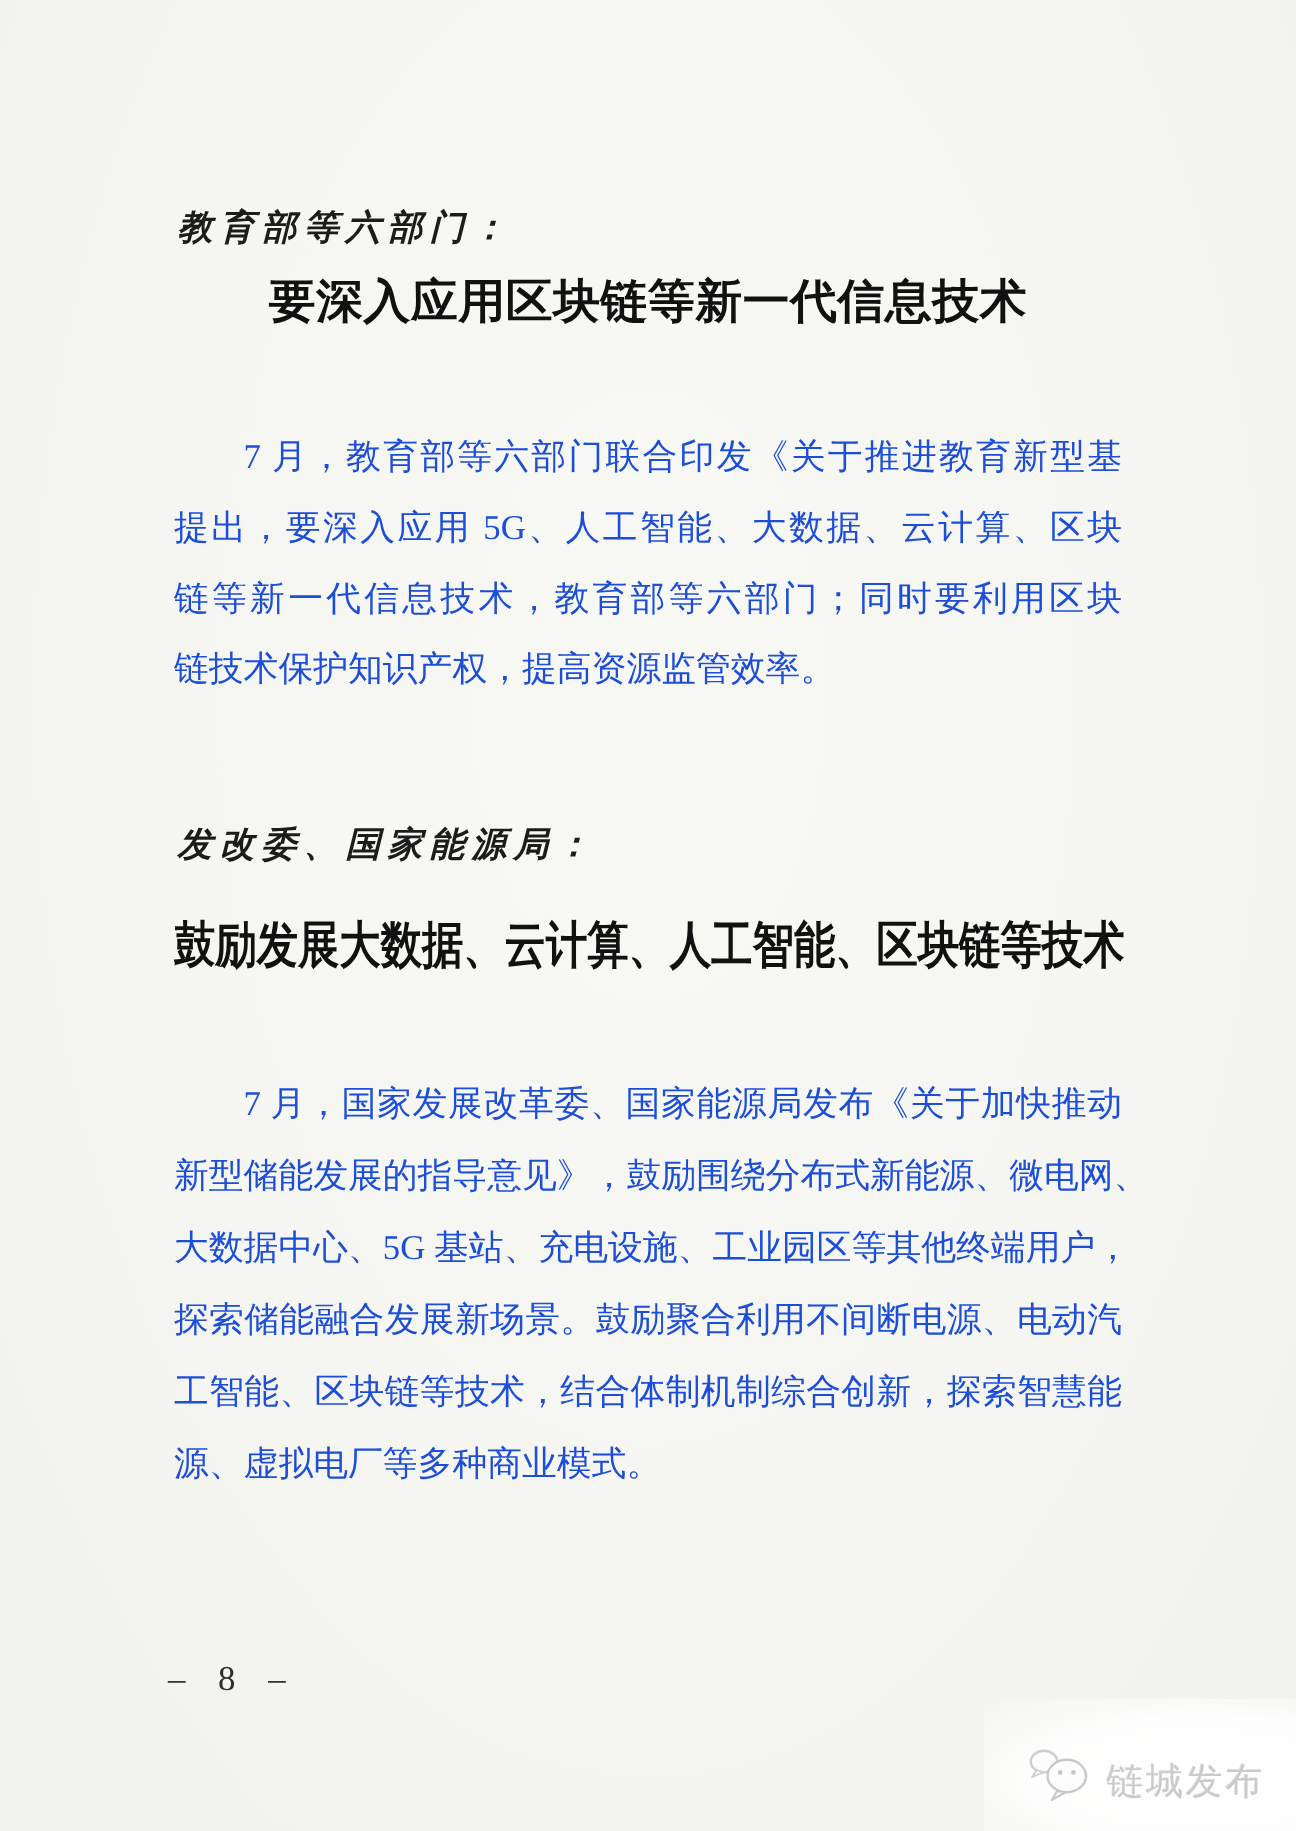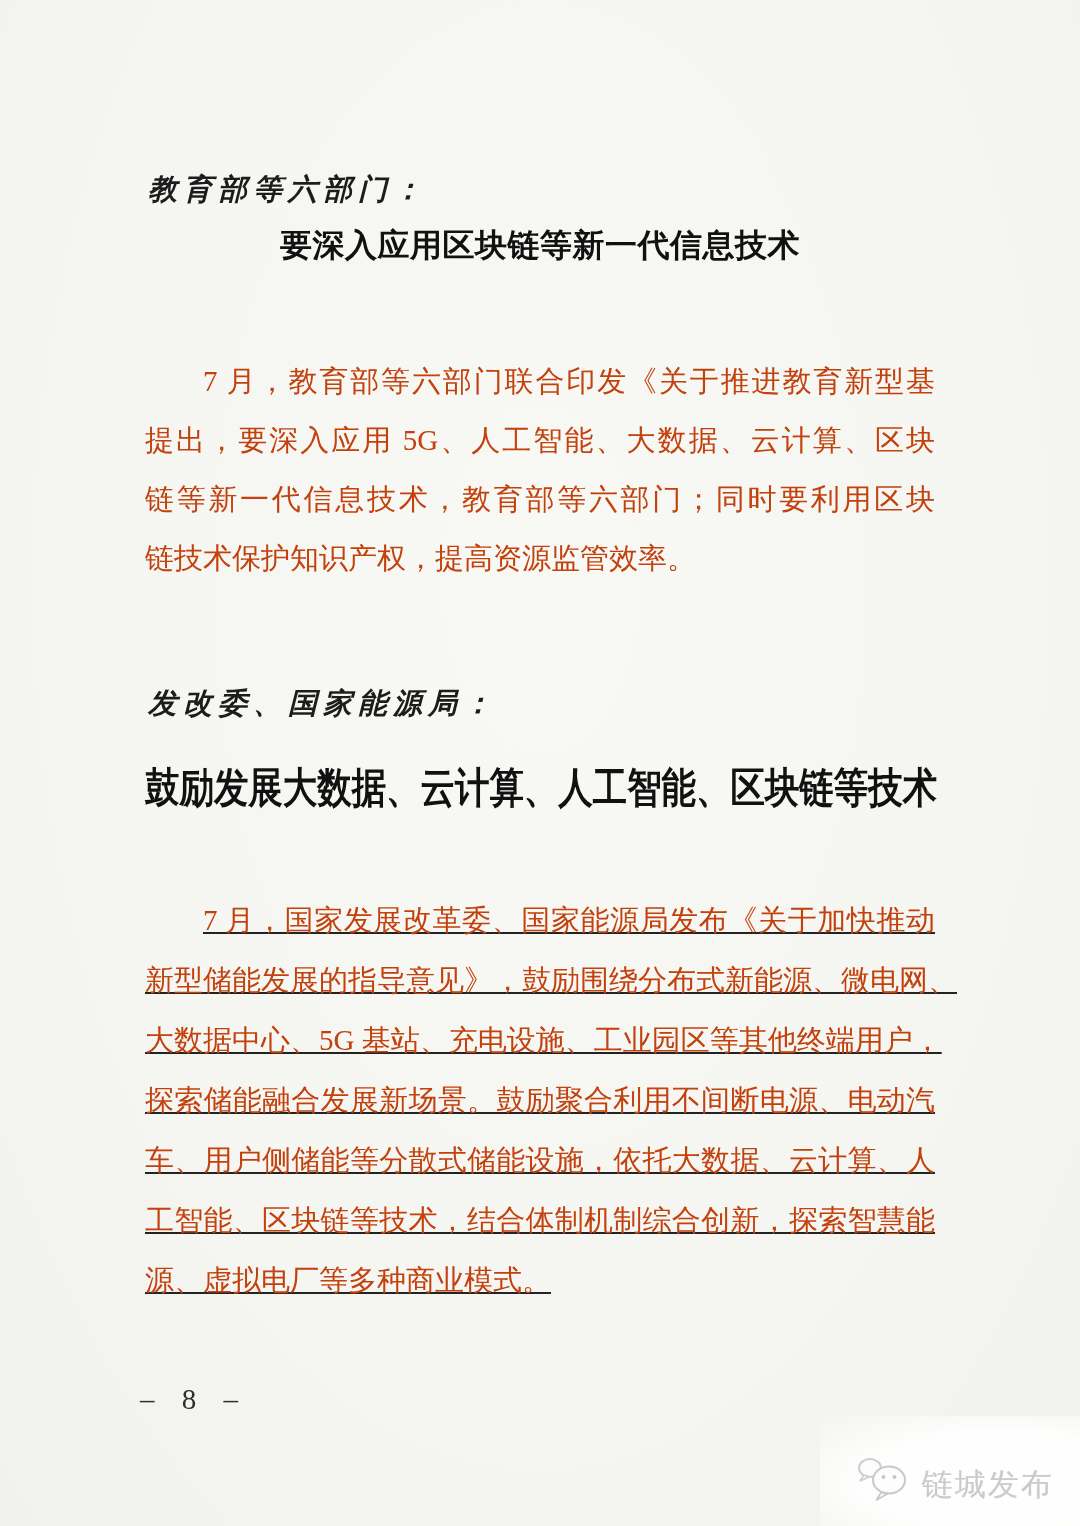--- a/index.html
+++ b/index.html
@@ -34,21 +34,21 @@
   .headline {
     position: absolute;
     left: 145px;
     width: 790px;
     font-weight: 700;
     color: #111;
     white-space: nowrap;
   }
   .headline-1 {
     top: 224px;
-    font-size: 32px;
+    font-size: 39px;
     text-align: center;
     letter-spacing: 0.5px;
   }
   .headline-2 {
     top: 760px;
     font-size: 42px;
     text-align: center;
   }
   .headline-2 .squeeze {
     display: inline-block;
@@ -57,26 +57,26 @@
     white-space: nowrap;
   }
 
   
   .para {
     position: absolute;
     left: 145px;
     width: 790px;
   }
   .para-1 { top: 352px; }
-  .para-2 { top: 890px; text-decoration: underline; }
+  .para-2 { top: 890px; }
   .para .line {
     height: 59px;
     line-height: 59px;
     font-size: 29px;
-    color: #c2410c;
+    color: #1d4ed8;
     white-space: nowrap;
     text-align: justify;
     text-align-last: justify;
     text-justify: inter-character;
   }
   .para-2 .line { height: 60px; line-height: 60px; }
   .para .line.indent { text-indent: 58px; }
   .para .line.no-stretch { text-align-last: left; }
 
   
@@ -133,21 +133,20 @@
 <div class="section-label label-2">发改委、国家能源局：</div>
 <div class="headline headline-2">
   <span class="squeeze">鼓励发展大数据、云计算、人工智能、区块链等技术</span>
 </div>
 
 <div class="para para-2">
   <div class="line indent">7 月，国家发展改革委、国家能源局发布《关于加快推动</div>
   <div class="line">新型储能发展的指导意见》，鼓励围绕分布式新能源、微电网、</div>
   <div class="line">大数据中心、5G 基站、充电设施、工业园区等其他终端用户，</div>
   <div class="line">探索储能融合发展新场景。鼓励聚合利用不间断电源、电动汽</div>
-  <div class="line">车、用户侧储能等分散式储能设施，依托大数据、云计算、人</div>
   <div class="line">工智能、区块链等技术，结合体制机制综合创新，探索智慧能</div>
   <div class="line no-stretch">源、虚拟电厂等多种商业模式。</div>
 </div>
 
 <div class="page-number">– 8 –</div>
 
 <div class="watermark-backdrop"></div>
 <div class="watermark">
   <span style="display:inline-block; line-height:0;">
     <svg width="58" height="48" viewBox="0 0 58 48" xmlns="http://www.w3.org/2000/svg">

